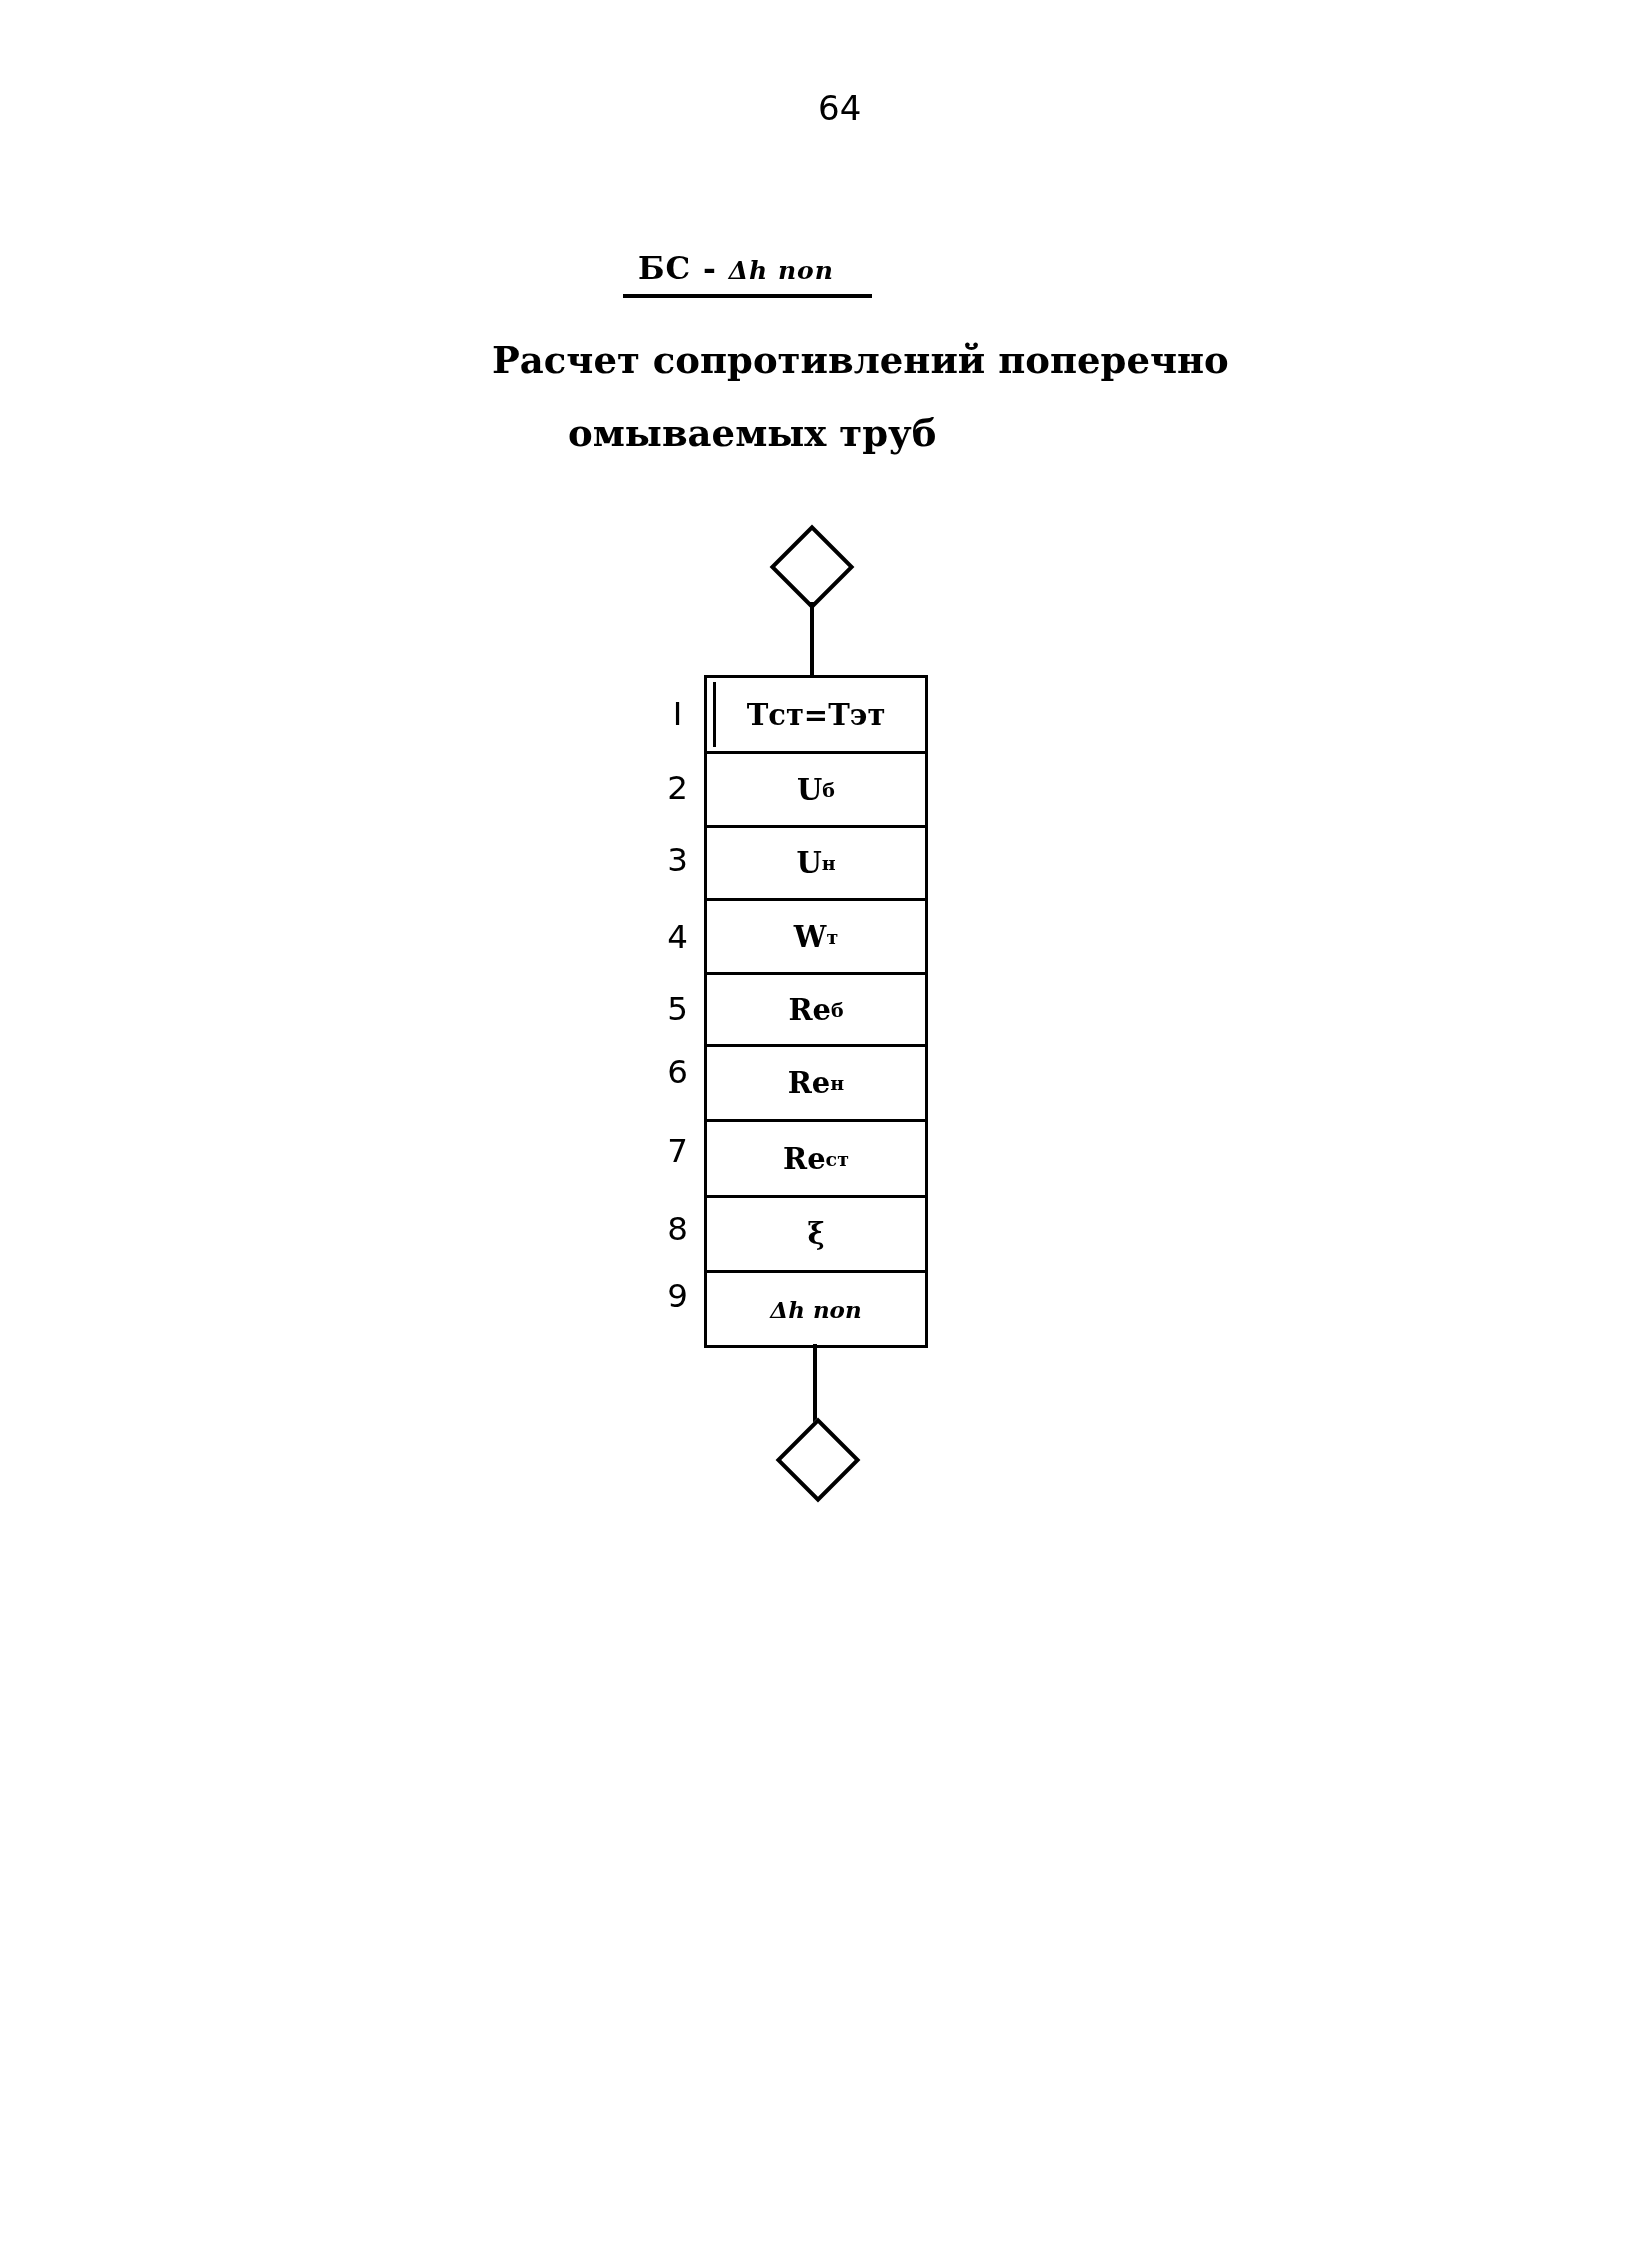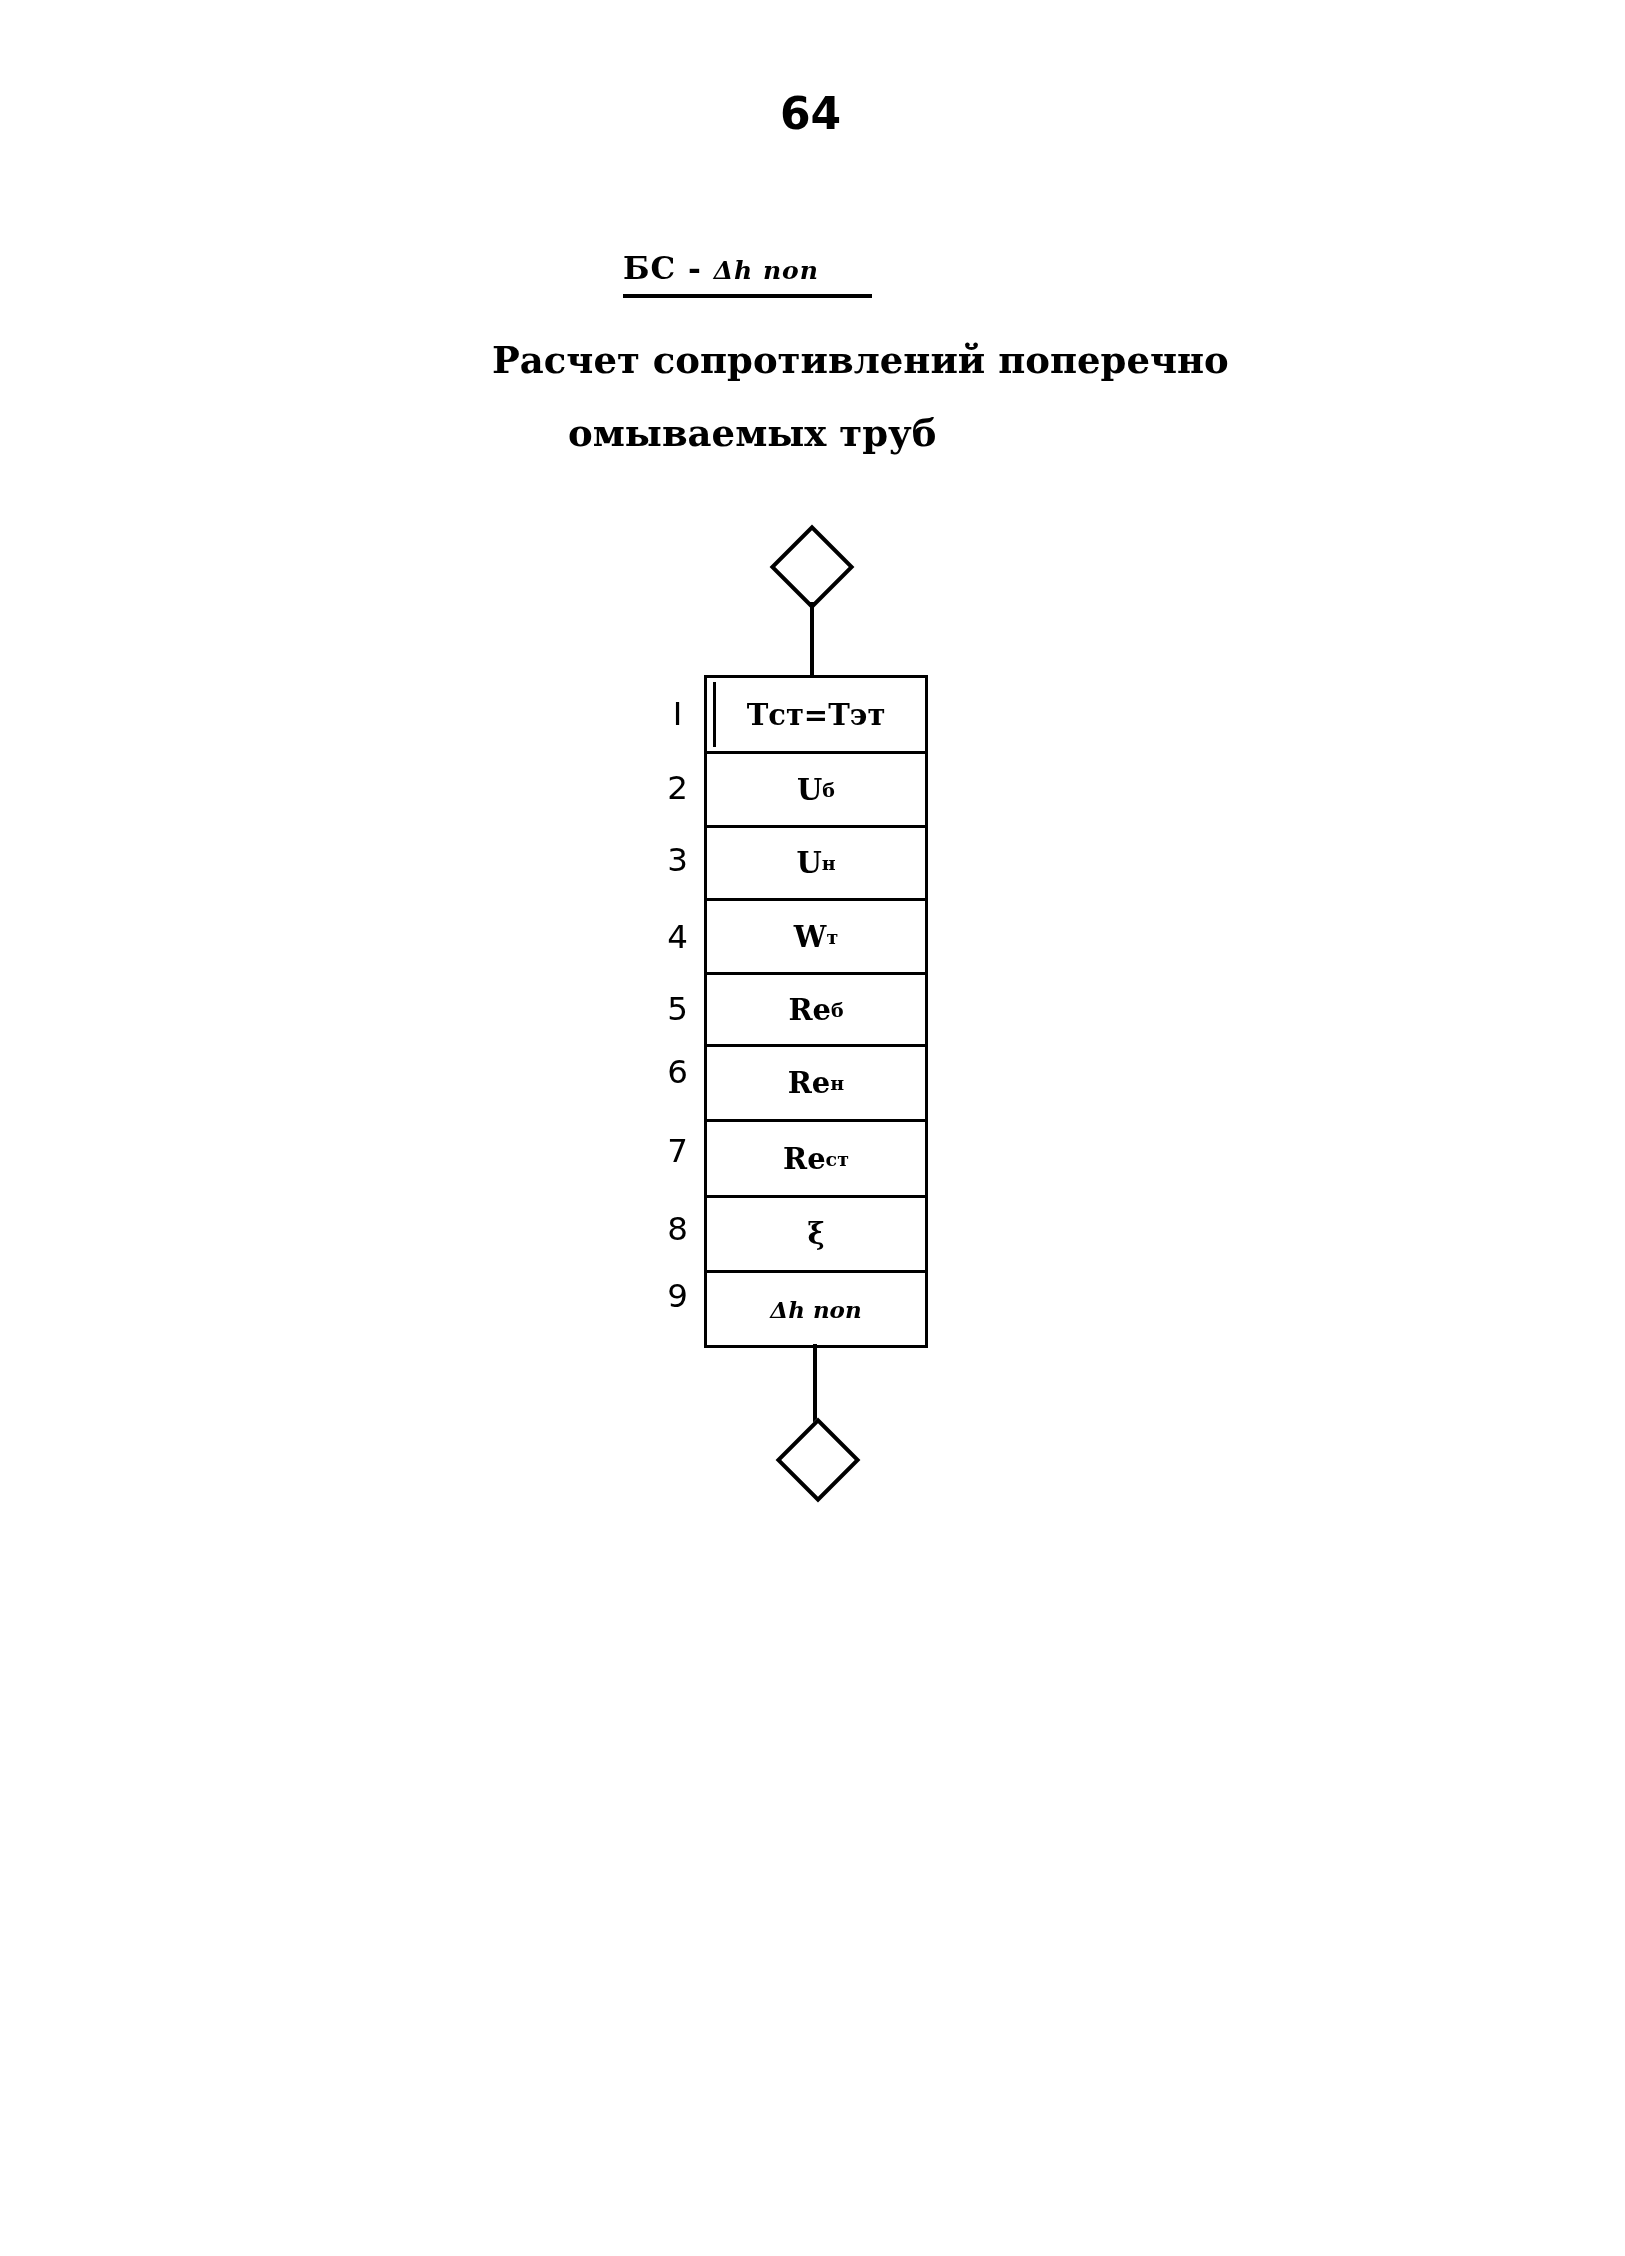--- a/index.html
+++ b/index.html
@@ -1,20 +1,20 @@
 <!DOCTYPE html>
 <html><head>
 <meta charset="utf-8">
 <style>
   html, body { margin: 0; padding: 0; background: #ffffff; }
   body { width: 1625px; height: 2257px; position: relative; overflow: hidden;
          font-family: "DejaVu Serif", serif; color: #000; }
   .abs { position: absolute; }
-  .page-num { left: 780px; top: 88px; font-family: "DejaVu Sans", sans-serif; font-weight: bold; font-size: 44px; }
-  .block-code { left: 623px; top: 250px; font-size: 31px; font-weight: bold; letter-spacing: 1px; }
+  .page-num { left: 818px; top: 88px; font-family: "DejaVu Sans", sans-serif; font-weight: normal; font-size: 34px; }
+  .block-code { left: 638px; top: 250px; font-size: 31px; font-weight: bold; letter-spacing: 1px; }
   .block-code .sym { font-style: italic; font-size: 25px; }
   .code-underline { left: 623px; top: 294px; width: 249px; height: 3.8px; background: #000; }
   .title { left: 492px; top: 335px; font-size: 37px; font-weight: bold; line-height: 50px; }
   .title .l2 { padding-left: 76px; display: block; margin-top: 23px; }
   .diamond { width: 52px; height: 52px; border: 4.8px solid #000; transform: rotate(45deg); background: #fff; }
   .vline { width: 3.8px; background: #000; }
   .box { left: 704px; top: 675px; width: 218px; border: 3.8px solid #000; border-bottom: none; }
   .row { position: relative; border-bottom: 3.8px solid #000; display: flex; align-items: center; justify-content: center;
          font-size: 29px; font-weight: bold; box-sizing: border-box; }
   .row.first { border-left: none; }

